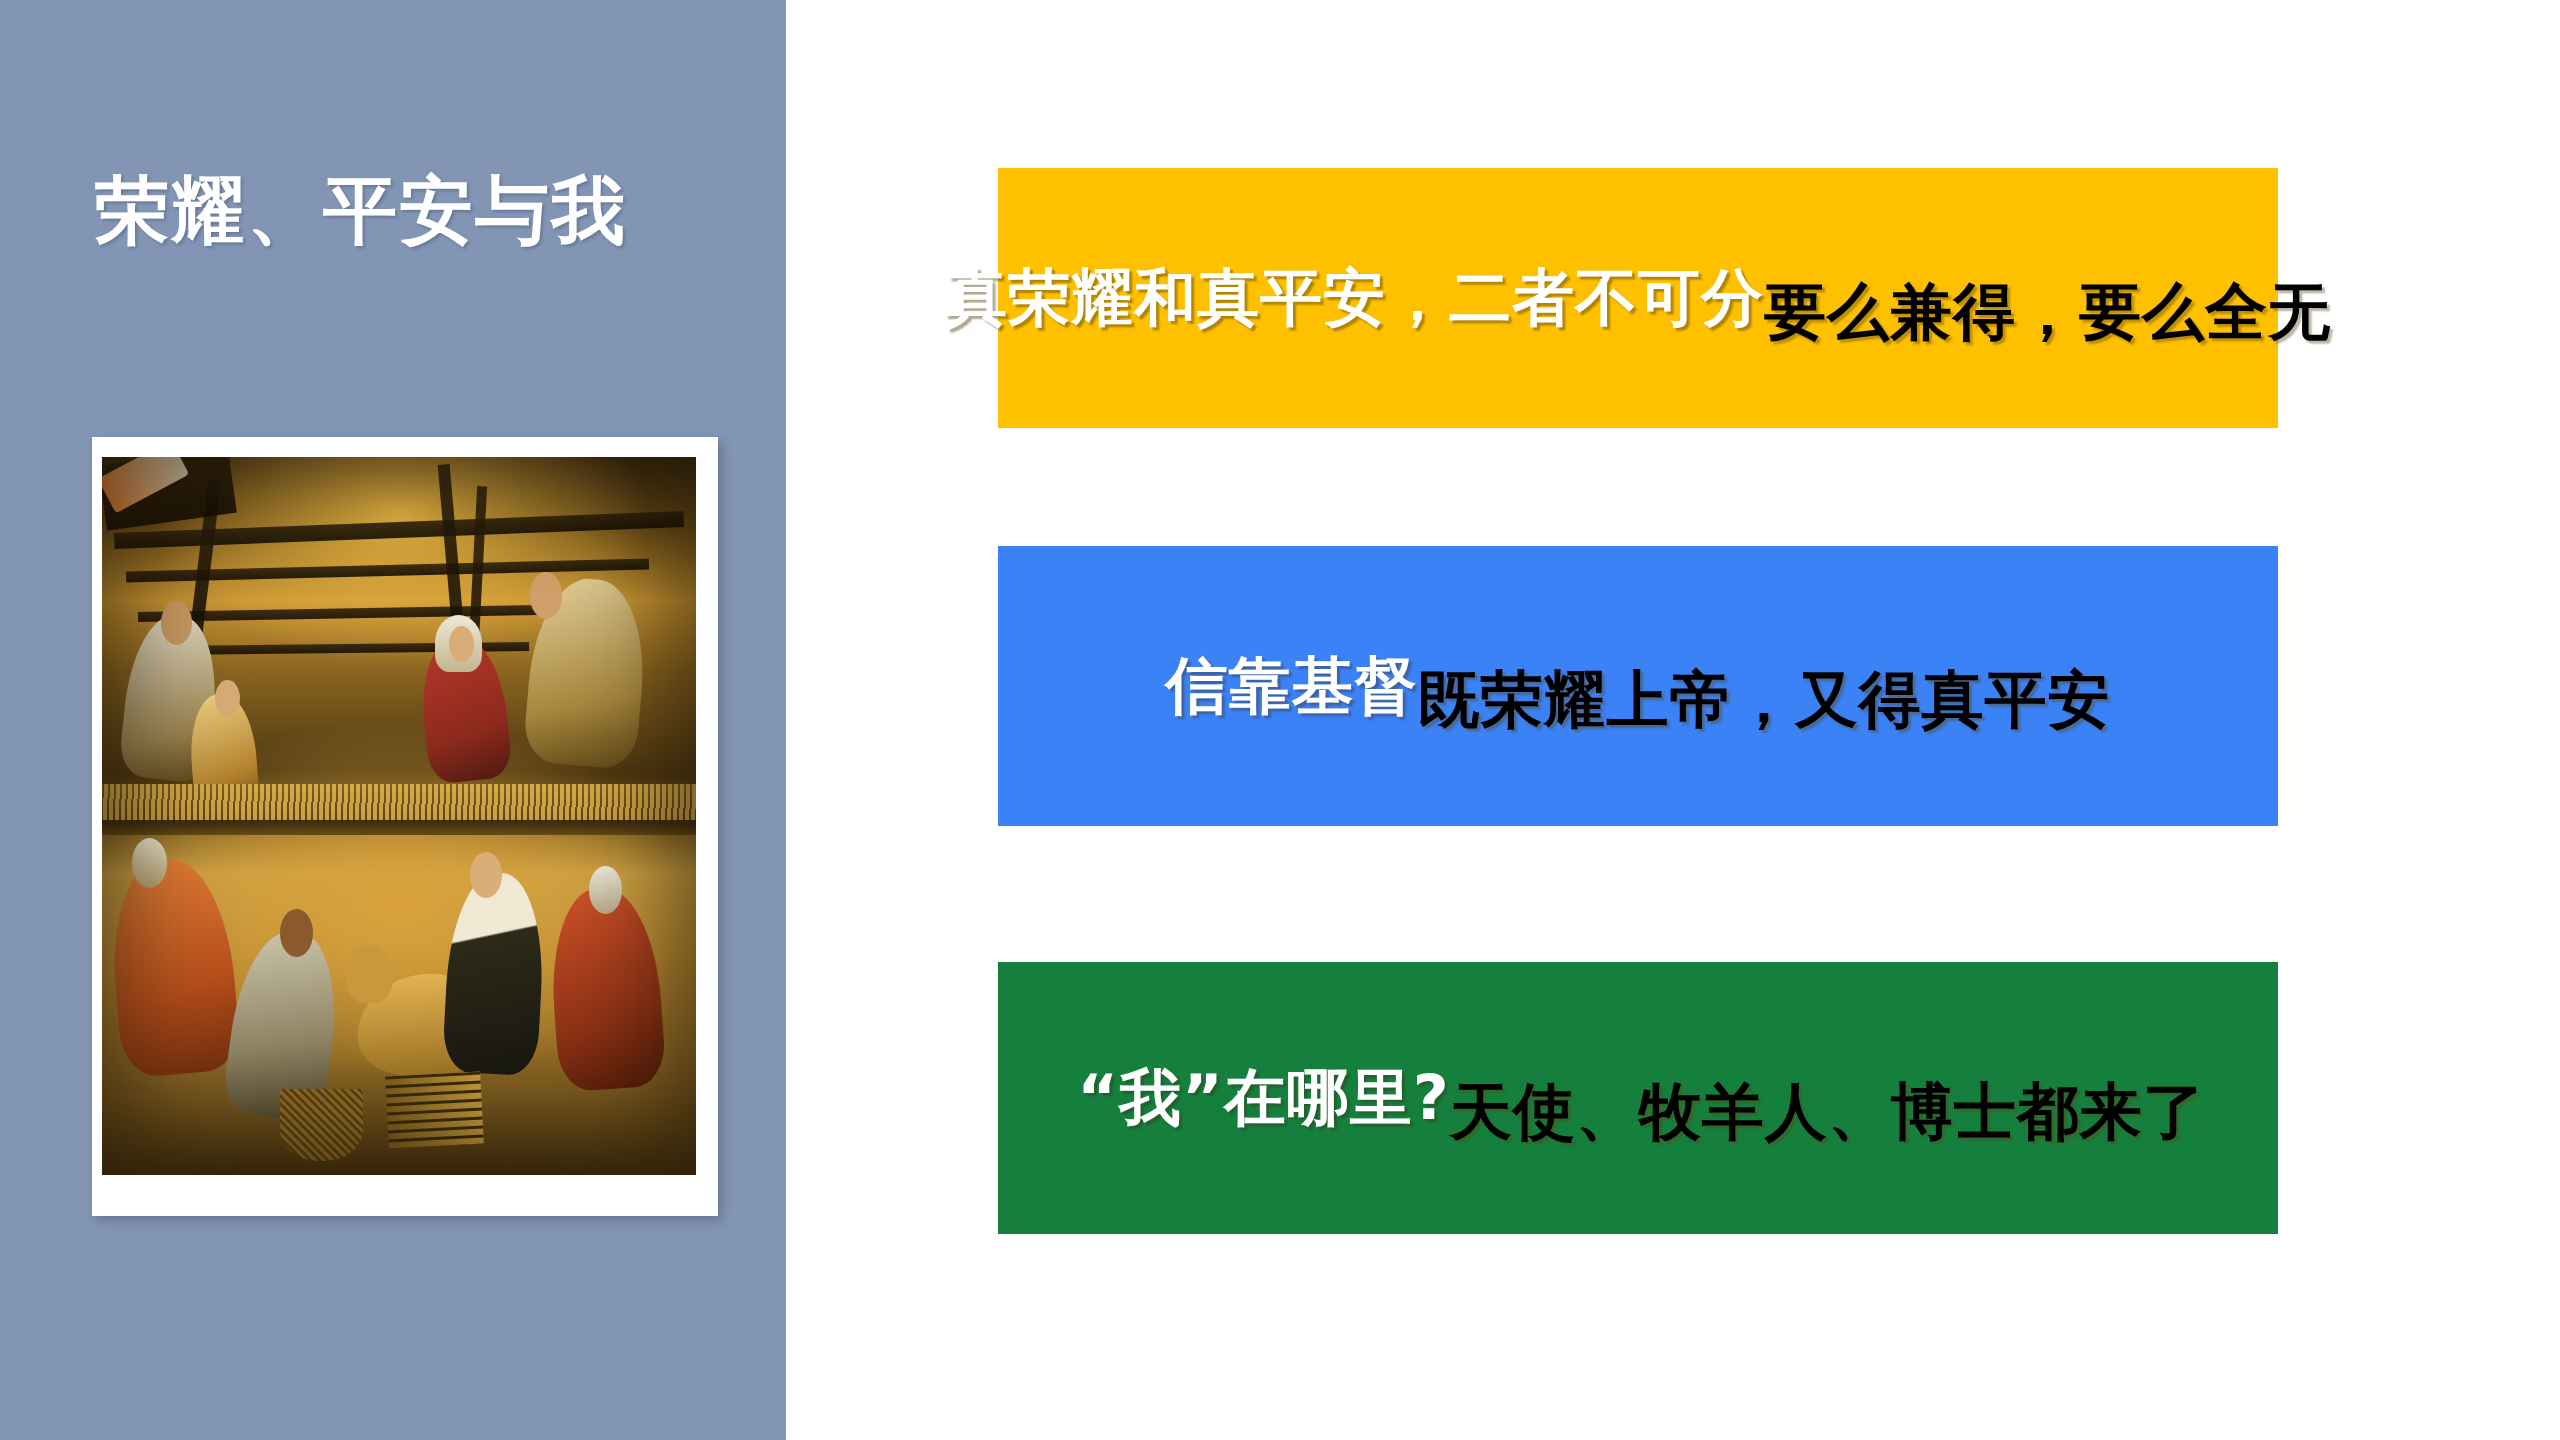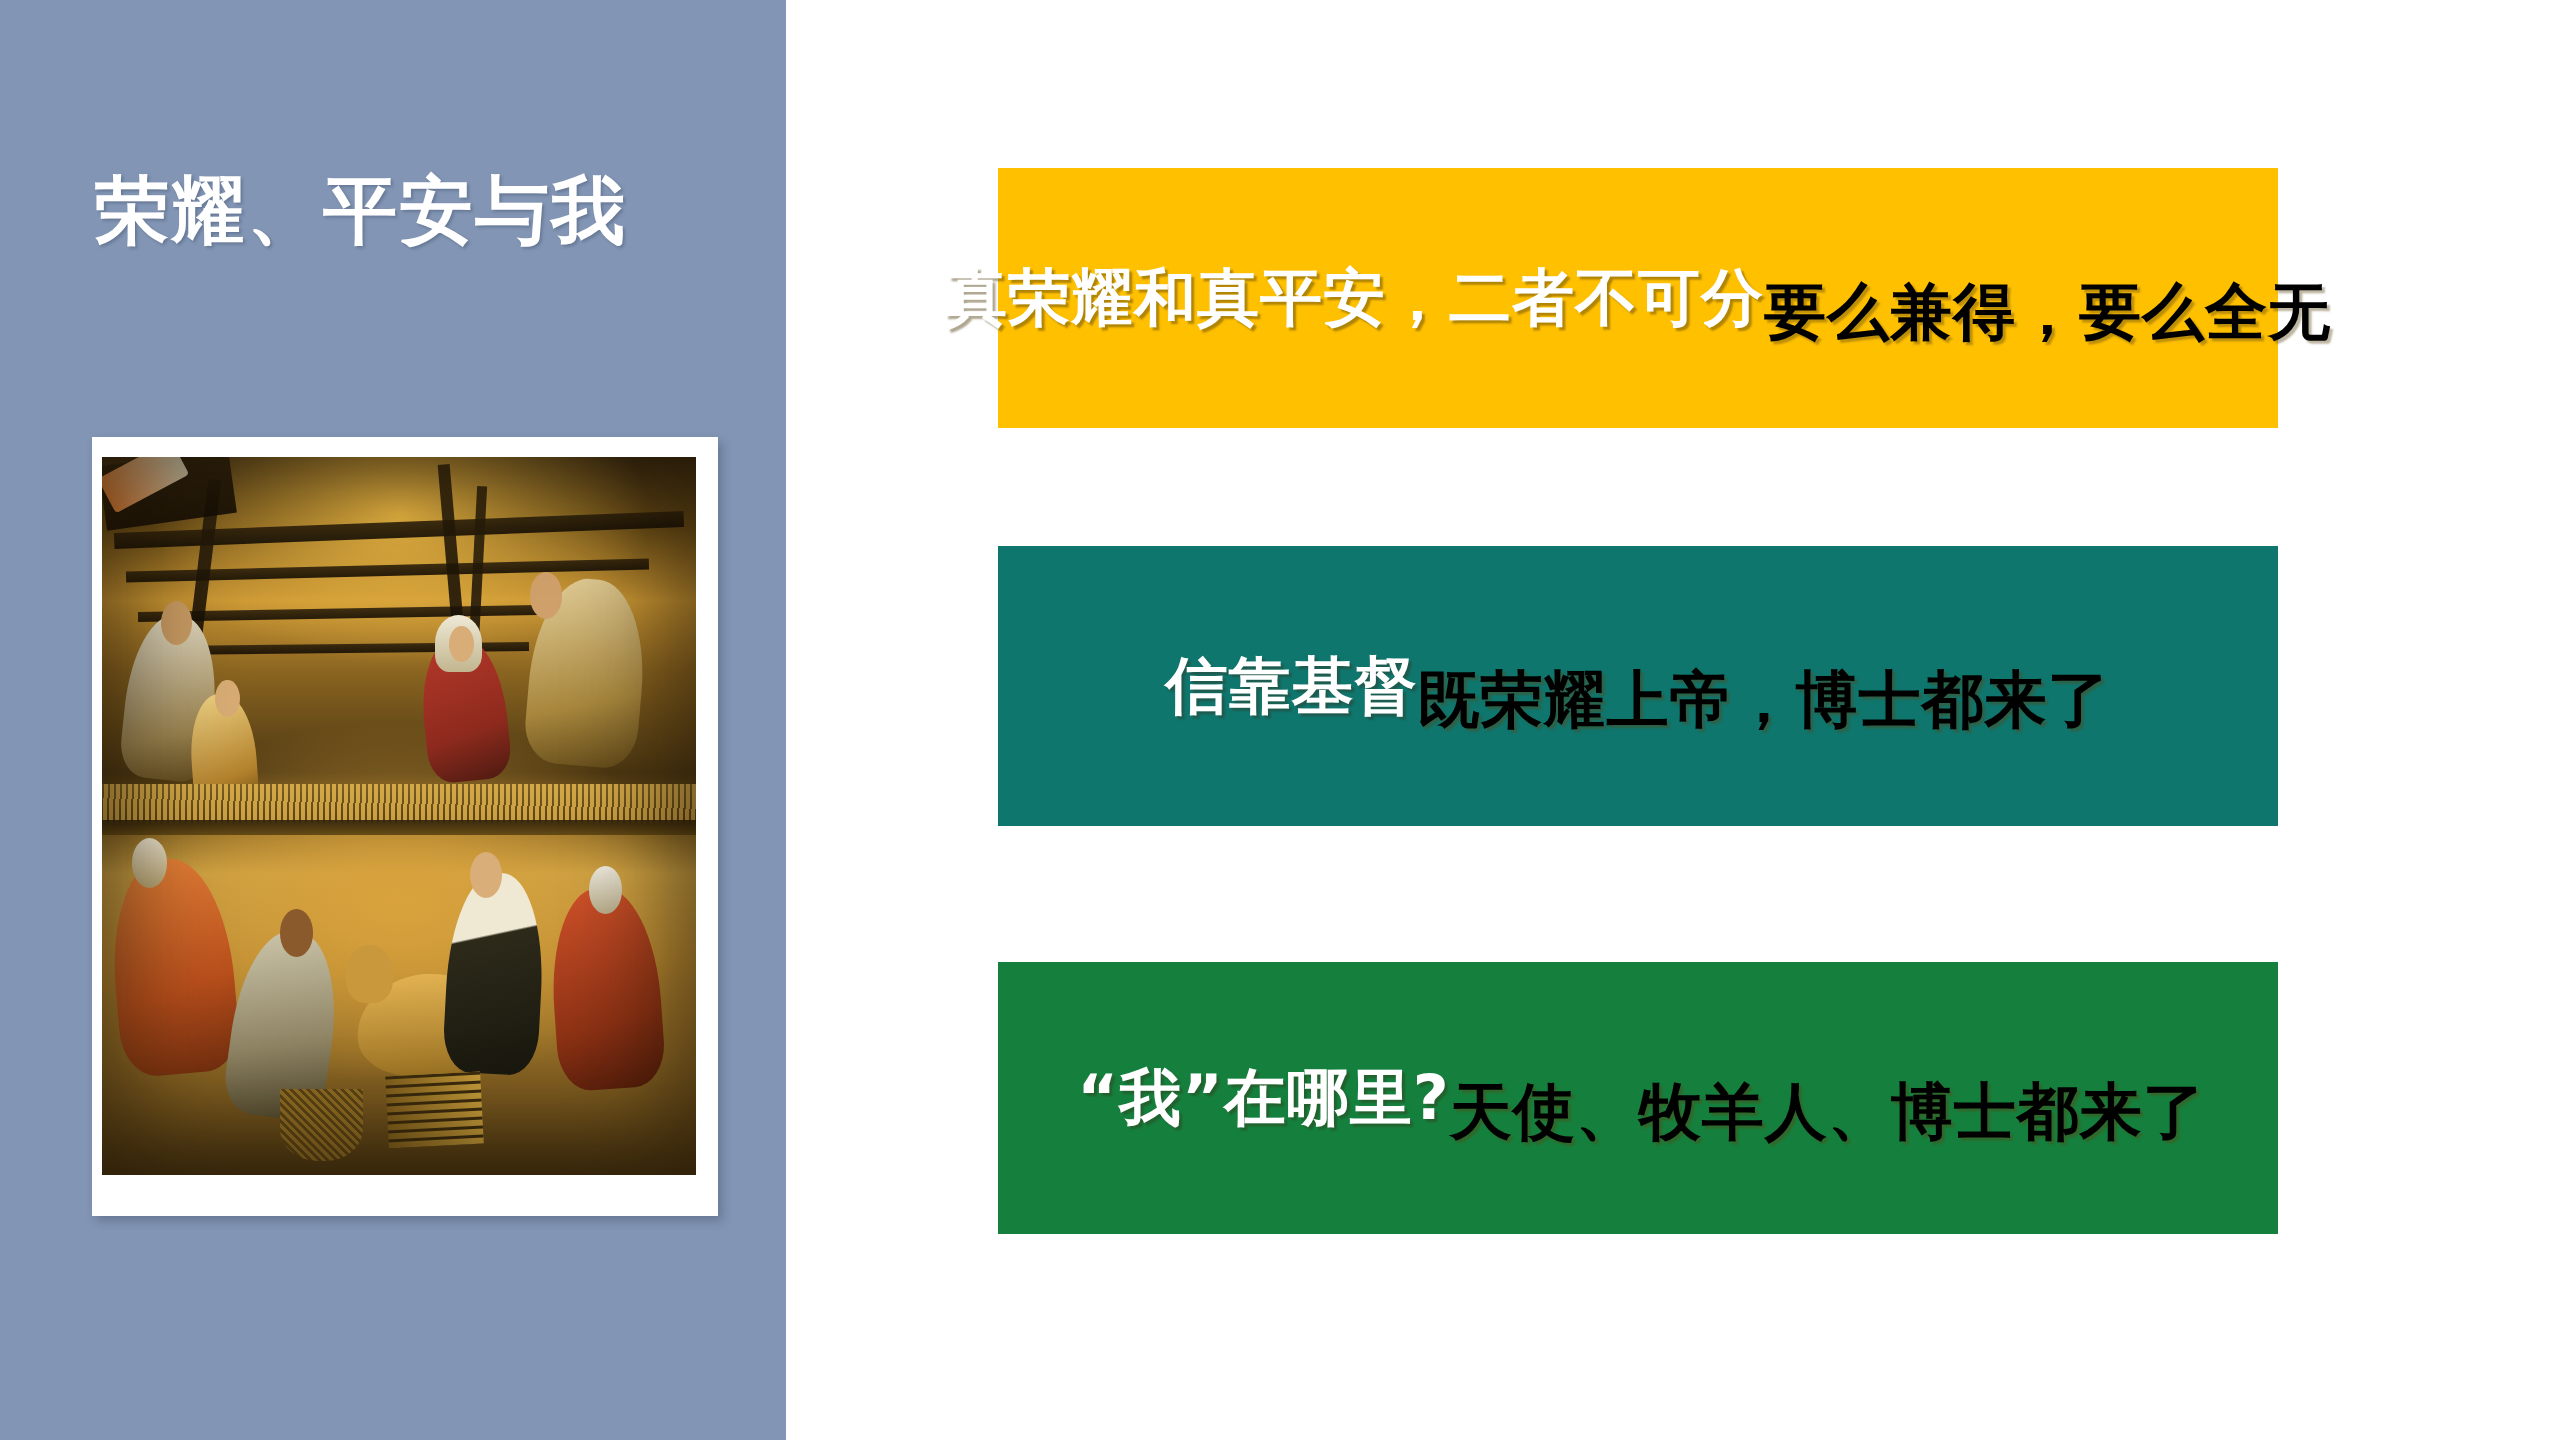--- a/index.html
+++ b/index.html
@@ -184,21 +184,21 @@
   .msg-line2 {
     color: #000000;
     font-size: 62px;
     font-weight: bold;
     letter-spacing: 1px;
     white-space: nowrap;
     margin-top: 28px;
     text-shadow: 3px 3px 2px rgba(90,70,20,0.40);
   }
   #box-yellow { top: 168px;  height: 260px; background: #ffc000; }
-  #box-orange { top: 546px;  height: 280px; background: #0f766e; }
+  #box-orange { top: 546px;  height: 280px; background: #3b82f6; }
   #box-blue   { top: 962px;  height: 272px; background: #15803d; padding-left: 7px; }
   #box-orange .msg-line1,
   #box-blue   .msg-line1 { text-shadow: 3px 3px 2px rgba(60,40,20,0.35); }
 </style>
 </head>
 <body>
 
 <div id="slide">
 
   <div class="sidebar"></div>
@@ -249,21 +249,21 @@
     </div>
   </div>
 
   <div class="msg-box" id="box-yellow">
     <div class="msg-line1">真荣耀和真平安，二者不可分</div>
     <div class="msg-line2">要么兼得，要么全无</div>
   </div>
 
   <div class="msg-box" id="box-orange">
     <div class="msg-line1">信靠基督</div>
-    <div class="msg-line2">既荣耀上帝，博士都来了</div>
+    <div class="msg-line2">既荣耀上帝，又得真平安</div>
   </div>
 
   <div class="msg-box" id="box-blue">
     <div class="msg-line1">“我”在哪里?</div>
     <div class="msg-line2">天使、牧羊人、博士都来了</div>
   </div>
 
 </div>
 
 </body></html>

